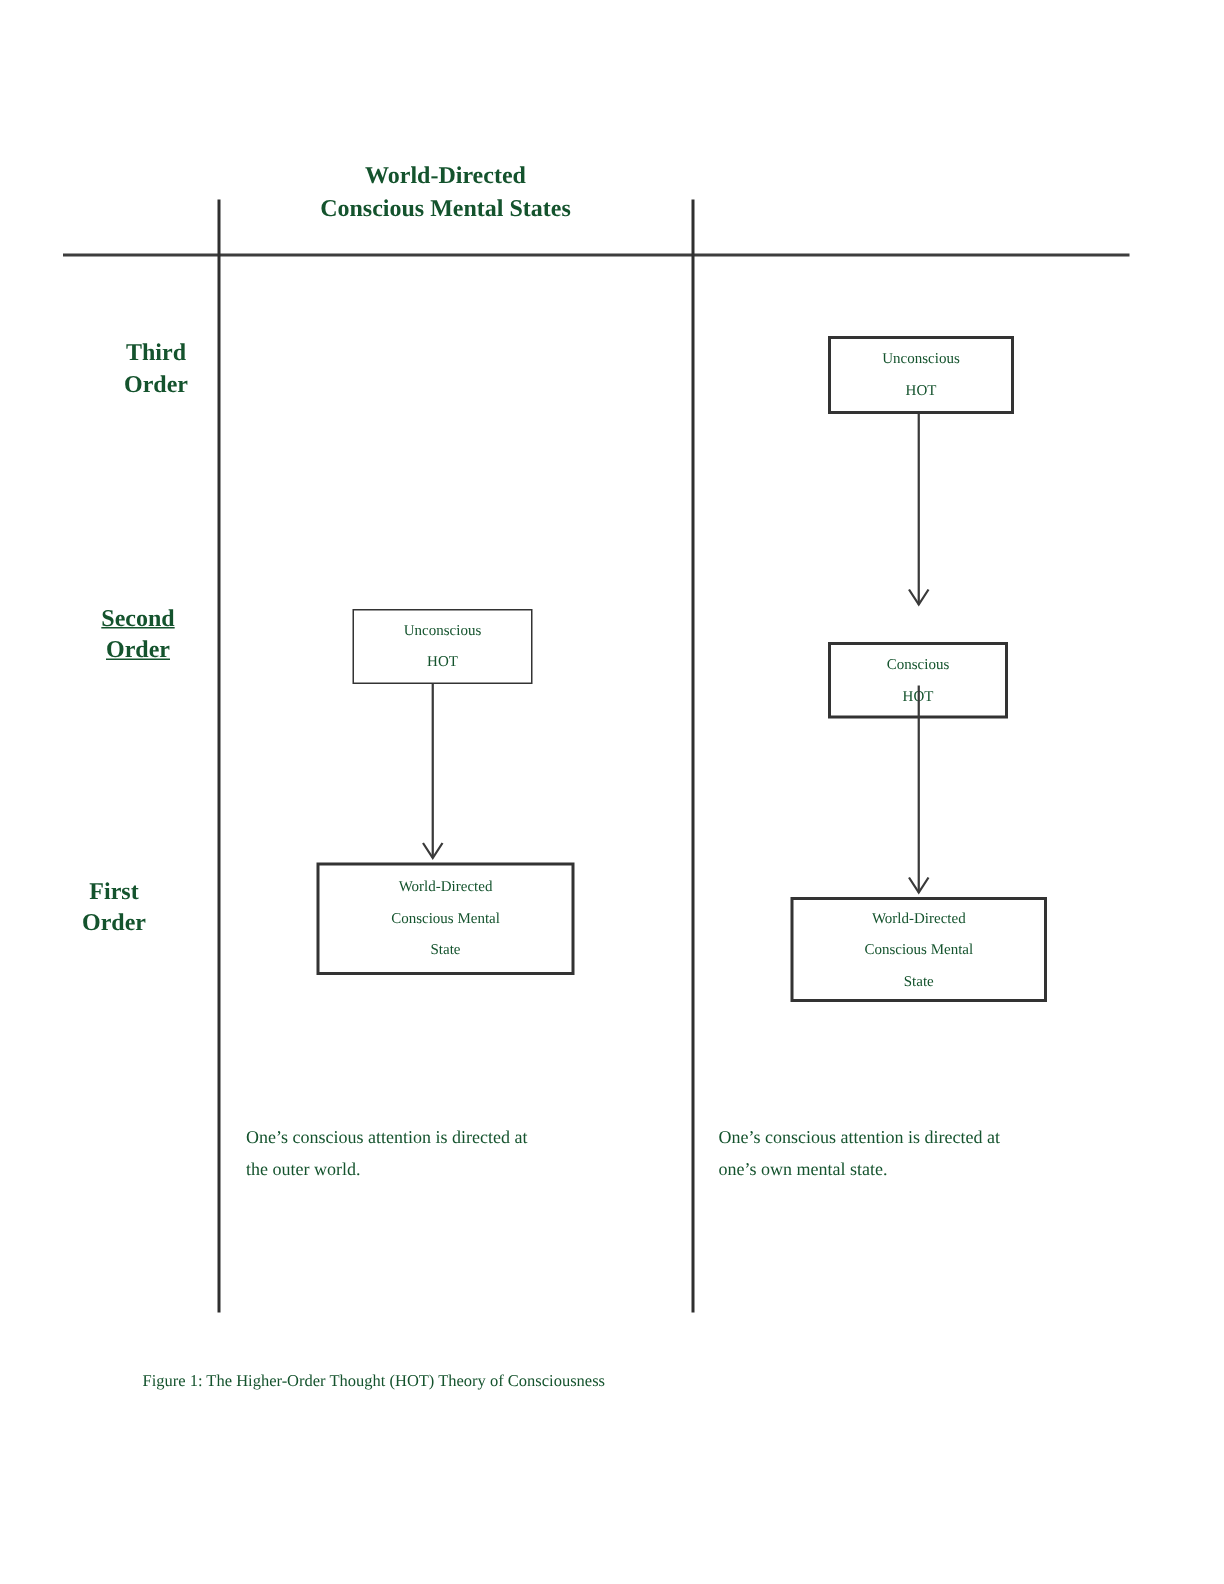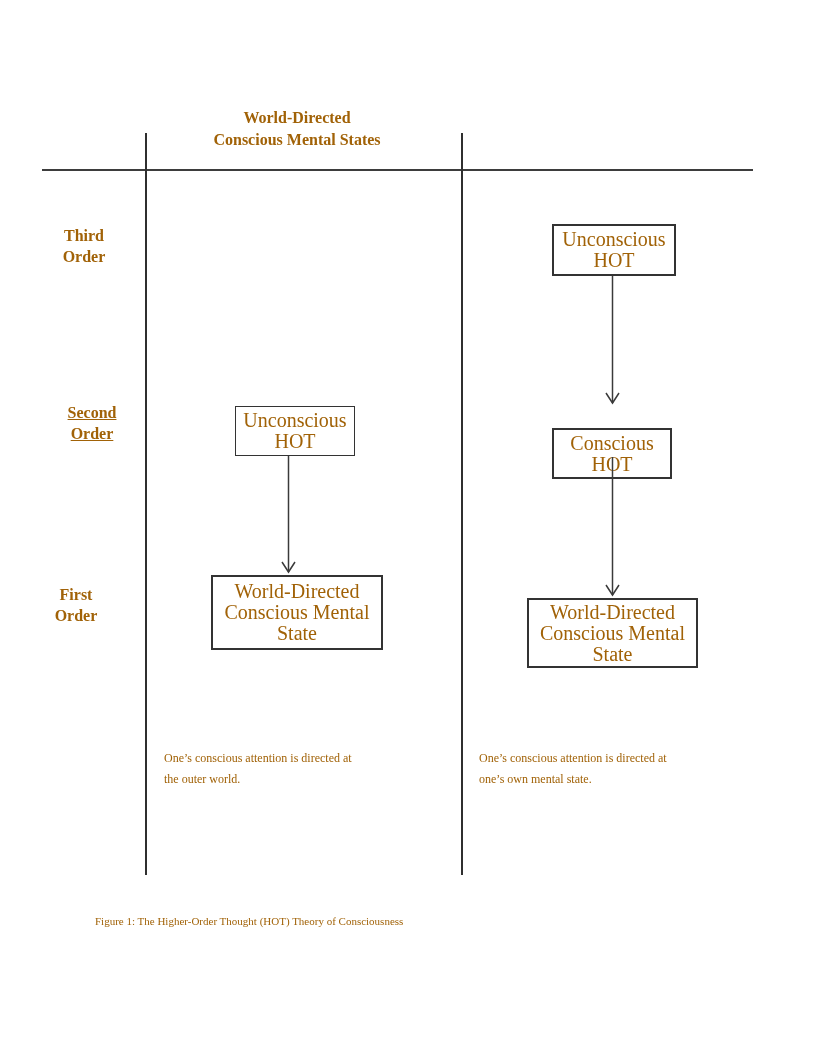--- a/index.html
+++ b/index.html
@@ -2,21 +2,21 @@
 <html><head>
 <meta charset="utf-8">
 <style>
   html, body { margin: 0; padding: 0; background: #ffffff; }
   .page {
     position: relative;
     width: 816px;
     height: 1056px;
     background: #ffffff;
     font-family: "Liberation Serif", "DejaVu Serif", serif;
-    color: #a16207;
+    color: #14532d;
     overflow: hidden;
   }
   .abs { position: absolute; }
   .pre { white-space: pre-line; }
   .hdr {
     font-weight: bold;
     font-size: 16px;
     line-height: 22px;
     text-align: center;
   }
@@ -35,21 +35,21 @@
     background: #2f2f2f;
   }
   .node {
     box-sizing: border-box;
     border: 2px solid #333333;
     background: #ffffff;
     display: flex;
     align-items: center;
     justify-content: center;
     text-align: center;
-    font-size: 20px;
+    font-size: 10px;
     line-height: 21px;
   }
   .node.thin { border-width: 1.5px; }
   .note {
     font-size: 12px;
     line-height: 21px;
   }
   .caption {
     font-size: 11px;
     line-height: 20px;
@@ -62,21 +62,21 @@
 <div class="page">
 
   <div class="abs hdr pre" style="left:147px; top:107px; width:300px;">World-Directed
 Conscious Mental States</div>
 
 
   <div class="abs hrule"></div>
   <div class="abs vline" style="left:145px;"></div>
   <div class="abs vline" style="left:461px;"></div>
 
-  <div class="abs rowlabel pre" style="left:44px; top:225px; width:80px;">Third
+  <div class="abs rowlabel pre" style="left:64px; top:225px; width:80px;">Third
 Order</div>
 
   <div class="abs rowlabel pre" style="left:52px; top:402px; width:80px;text-decoration:underline;">Second
 Order</div>
 
   <div class="abs rowlabel pre" style="left:36px; top:584px; width:80px;">First
 Order</div>
 
   <div class="abs node pre" style="left:552px; top:224px; width:124px; height:52px;">Unconscious
 HOT</div>

